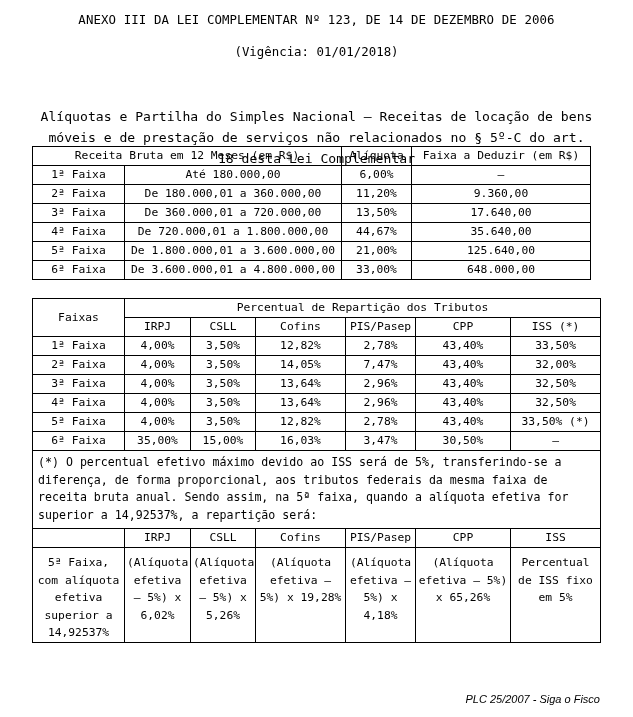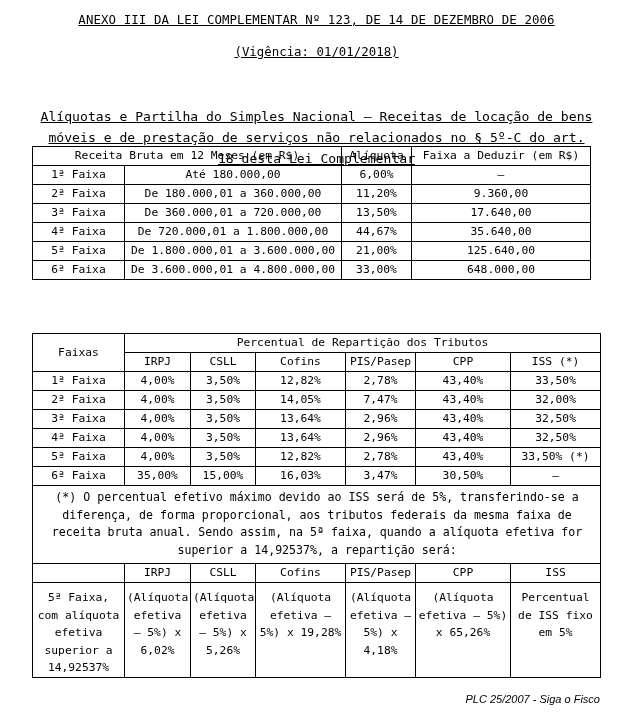--- a/index.html
+++ b/index.html
@@ -14,21 +14,20 @@
     position: relative;
     font-family: "DejaVu Sans Mono", "Liberation Mono", monospace;
     color: #000000;
     overflow: hidden;
   }
 
   .page {
     position: relative;
     width: 633px;
     height: 717px;
-    text-decoration: underline;
   }
 
   
   .doc-title {
     text-align: center;
     font-size: 12.4px;
     letter-spacing: 0.1px;
     line-height: 20px;
     margin: 0;
     padding-top: 10px;
@@ -78,41 +77,40 @@
   .tbl-receita .c-receita{ width: 217px; }
   .tbl-receita .c-aliq   { width: 70px; }
   .tbl-receita .c-deduz  { width: 179px; }
 
   
   .tbl-reparticao {
     position: absolute;
     left: 32px;
     top: 298px;
     width: 568px;
-    margin-top: 35px;
   }
   .tbl-reparticao td {
     height: 18px;
   }
   .c-faixas { width: 92px; }
   .c-irpj   { width: 66px; }
   .c-csll   { width: 65px; }
   .c-cofins { width: 90px; }
   .c-pis    { width: 70px; }
   .c-cpp    { width: 95px; }
   .c-iss    { width: 90px; }
 
   .hdr-group {
     height: 24px;
   }
   .hdr-faixas {
     height: 44px;
   }
   .note-cell {
-    text-align: center;
+    text-align: left;
     padding: 3px 4px 4px 5px;
     line-height: 17.5px;
     font-size: 11.6px;
     height: auto;
   }
   .blank-hdr { height: 18px; }
 
   .tall-cell {
     height: 160px;
     vertical-align: top;

